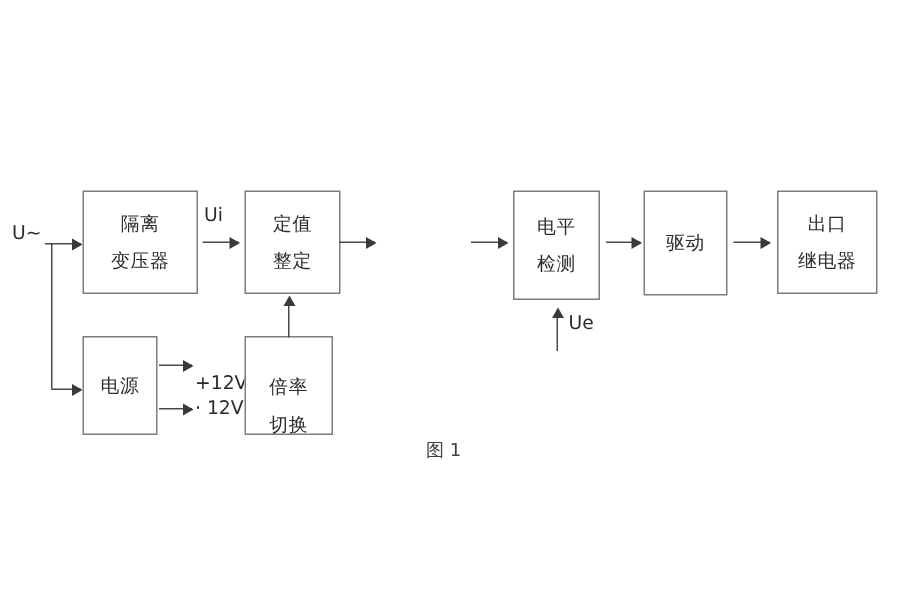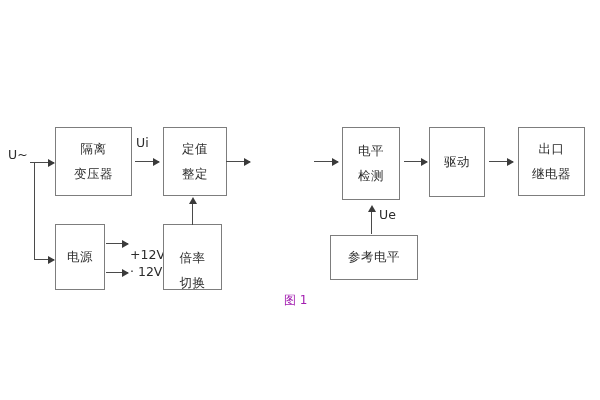--- a/index.html
+++ b/index.html
@@ -42,21 +42,21 @@
   }
   .label {
     position: absolute;
     color: #2b2b2b;
     font-size: 12.5px;
     white-space: nowrap;
     line-height: 1;
   }
   .caption {
     position: absolute;
-    color: #a21caf;
+    color: #404040;
     font-size: 12px;
     white-space: nowrap;
     line-height: 1;
   }
   
   .harrow {
     position: absolute;
     height: 1px;
     background: #4a4a4a;
   }
@@ -158,21 +158,18 @@
 
   <div class="harrow" style="left:106px; top:272px; width:22px;"></div>
   <div class="label" style="left:130px; top:266px;">· 12V</div>
 
   <div class="box" style="left:163px; top:224px; width:59px; height:66px;justify-content:flex-end;">
     <span class="ln">倍率</span>
     <span class="ln">切换</span>
   </div>
   <div class="varrow-up" style="left:192px; top:203px; height:22px;"></div>
 
-  <div class="box" style="left:330px; top:235px; width:88px; height:45px;">
-    <span class="ln">参考电平</span>
-  </div>
   <div class="varrow-up" style="left:371px; top:211px; height:23px;"></div>
   <div class="label" style="left:379px; top:209px;">Ue</div>
 
   <div class="caption" style="left:284px; top:294px;">图 1</div>
 
 </div>
 
 </body></html>

